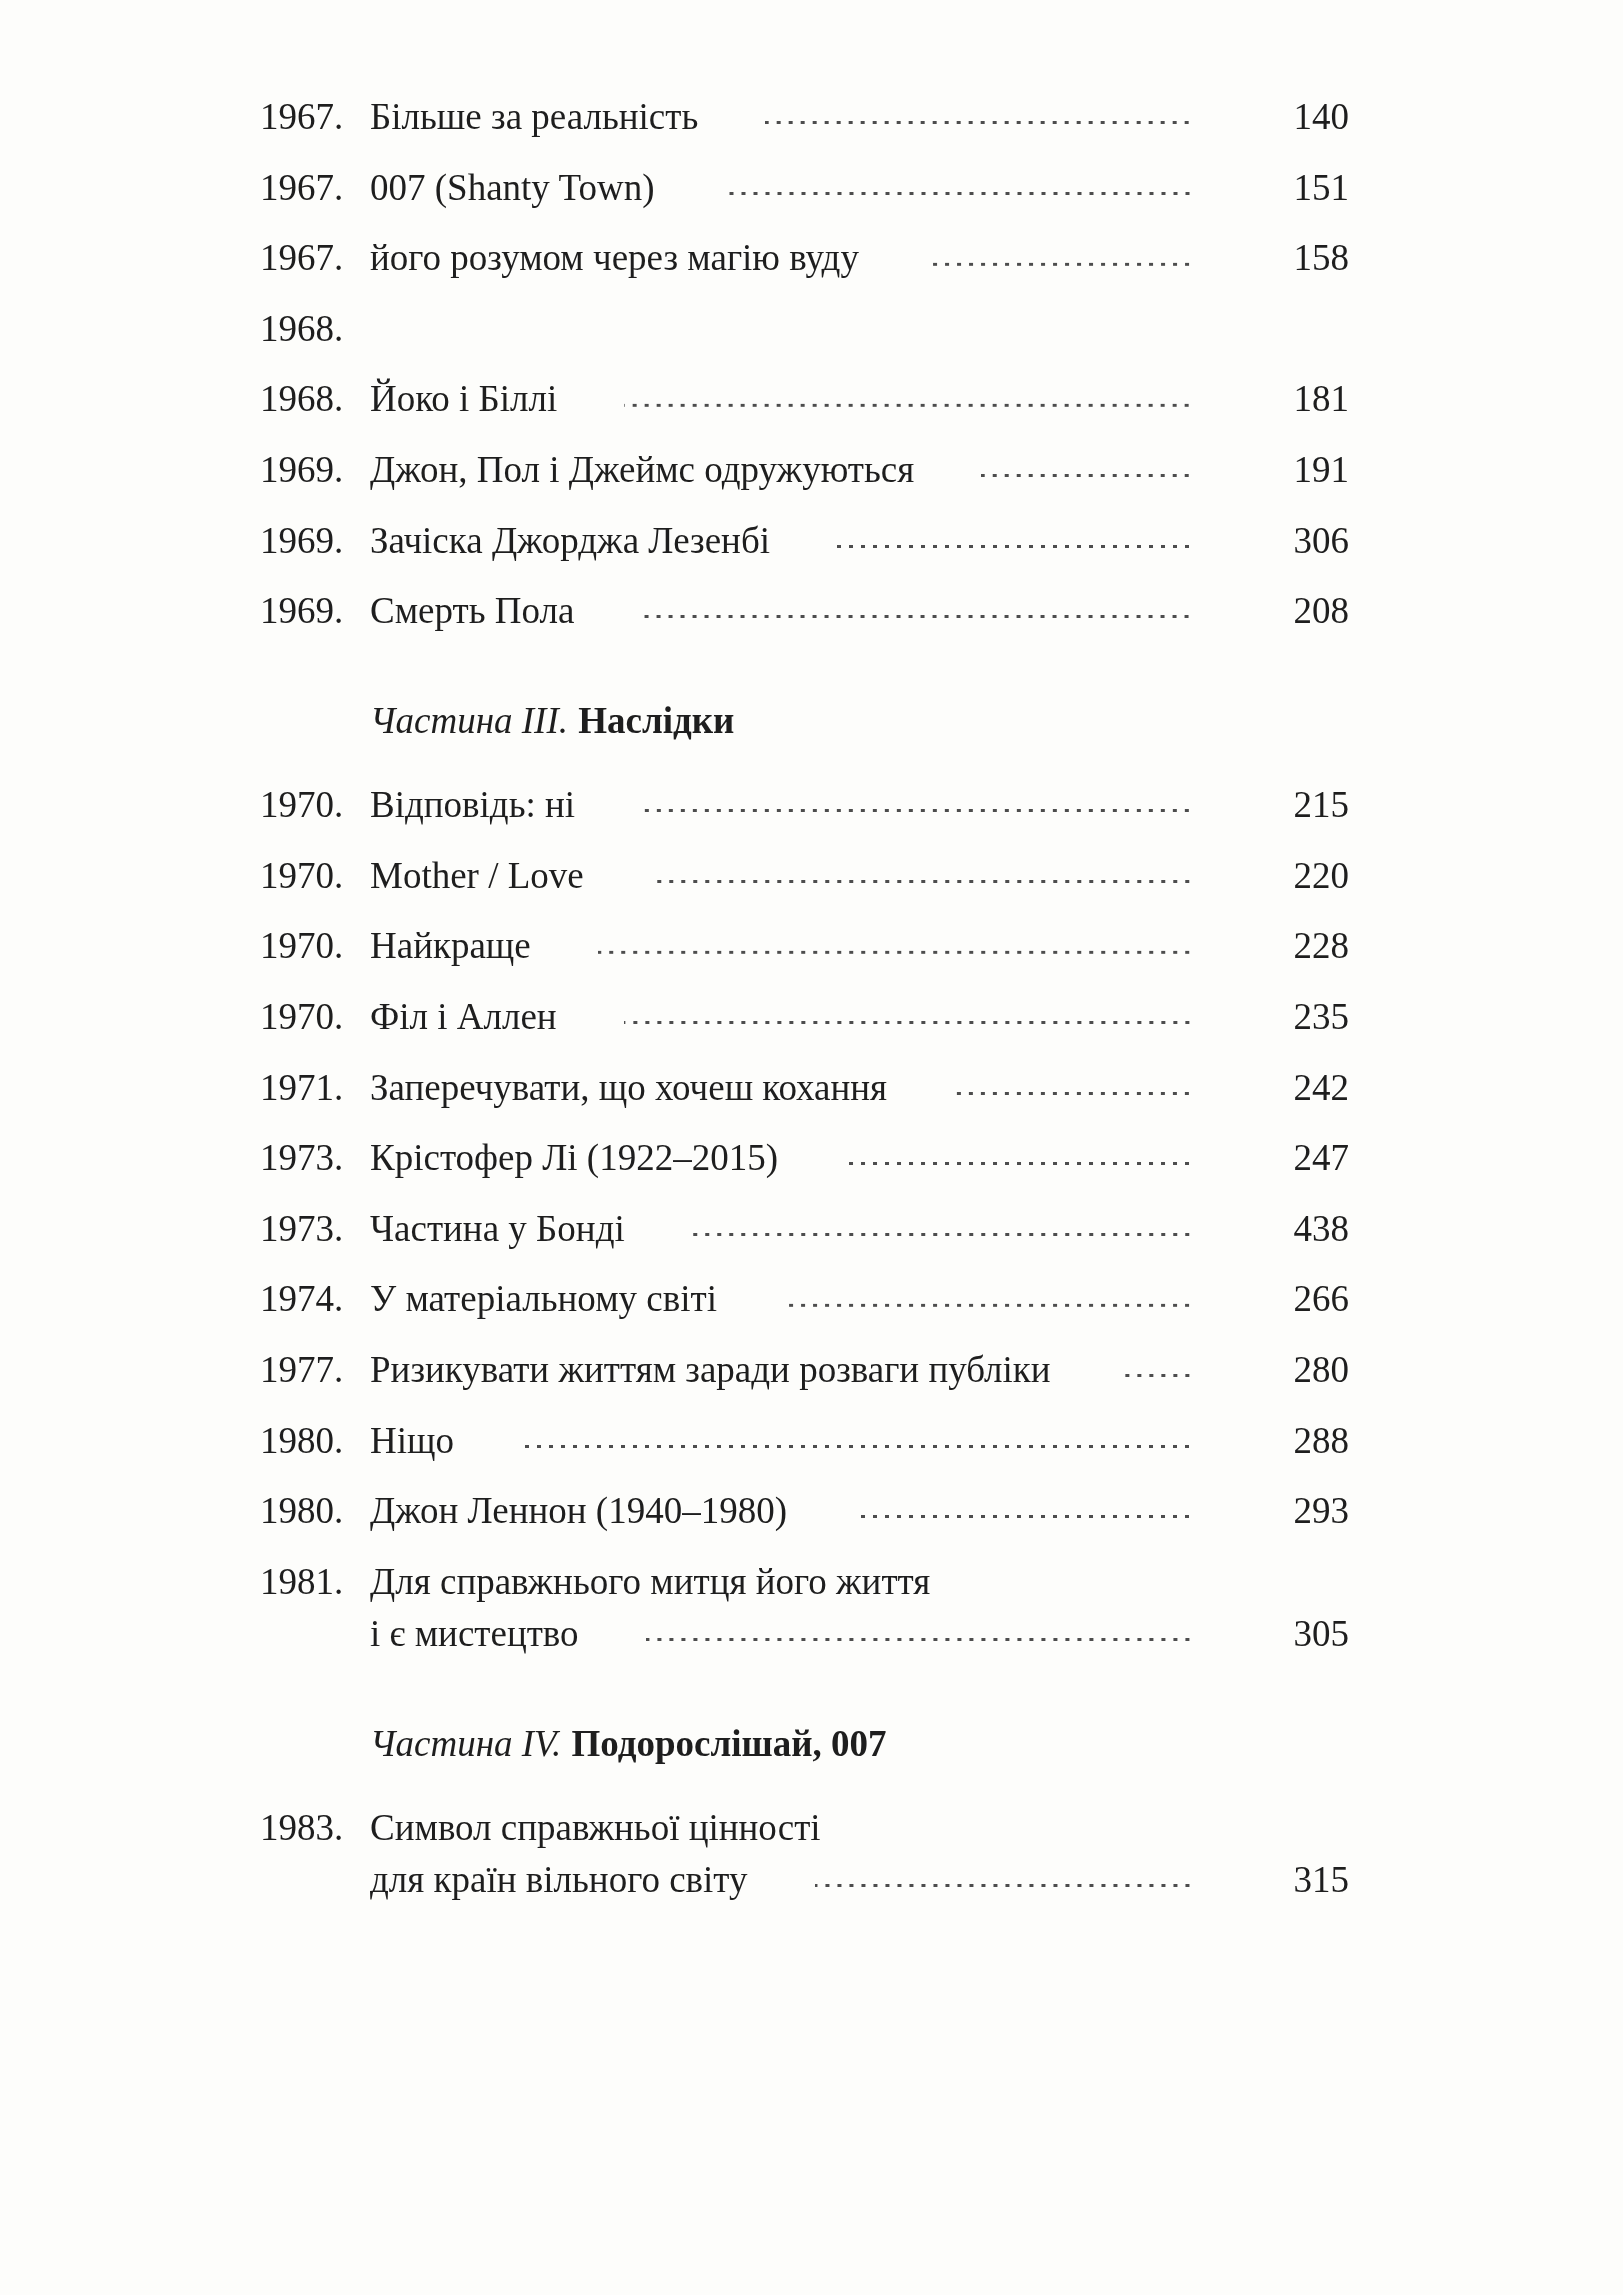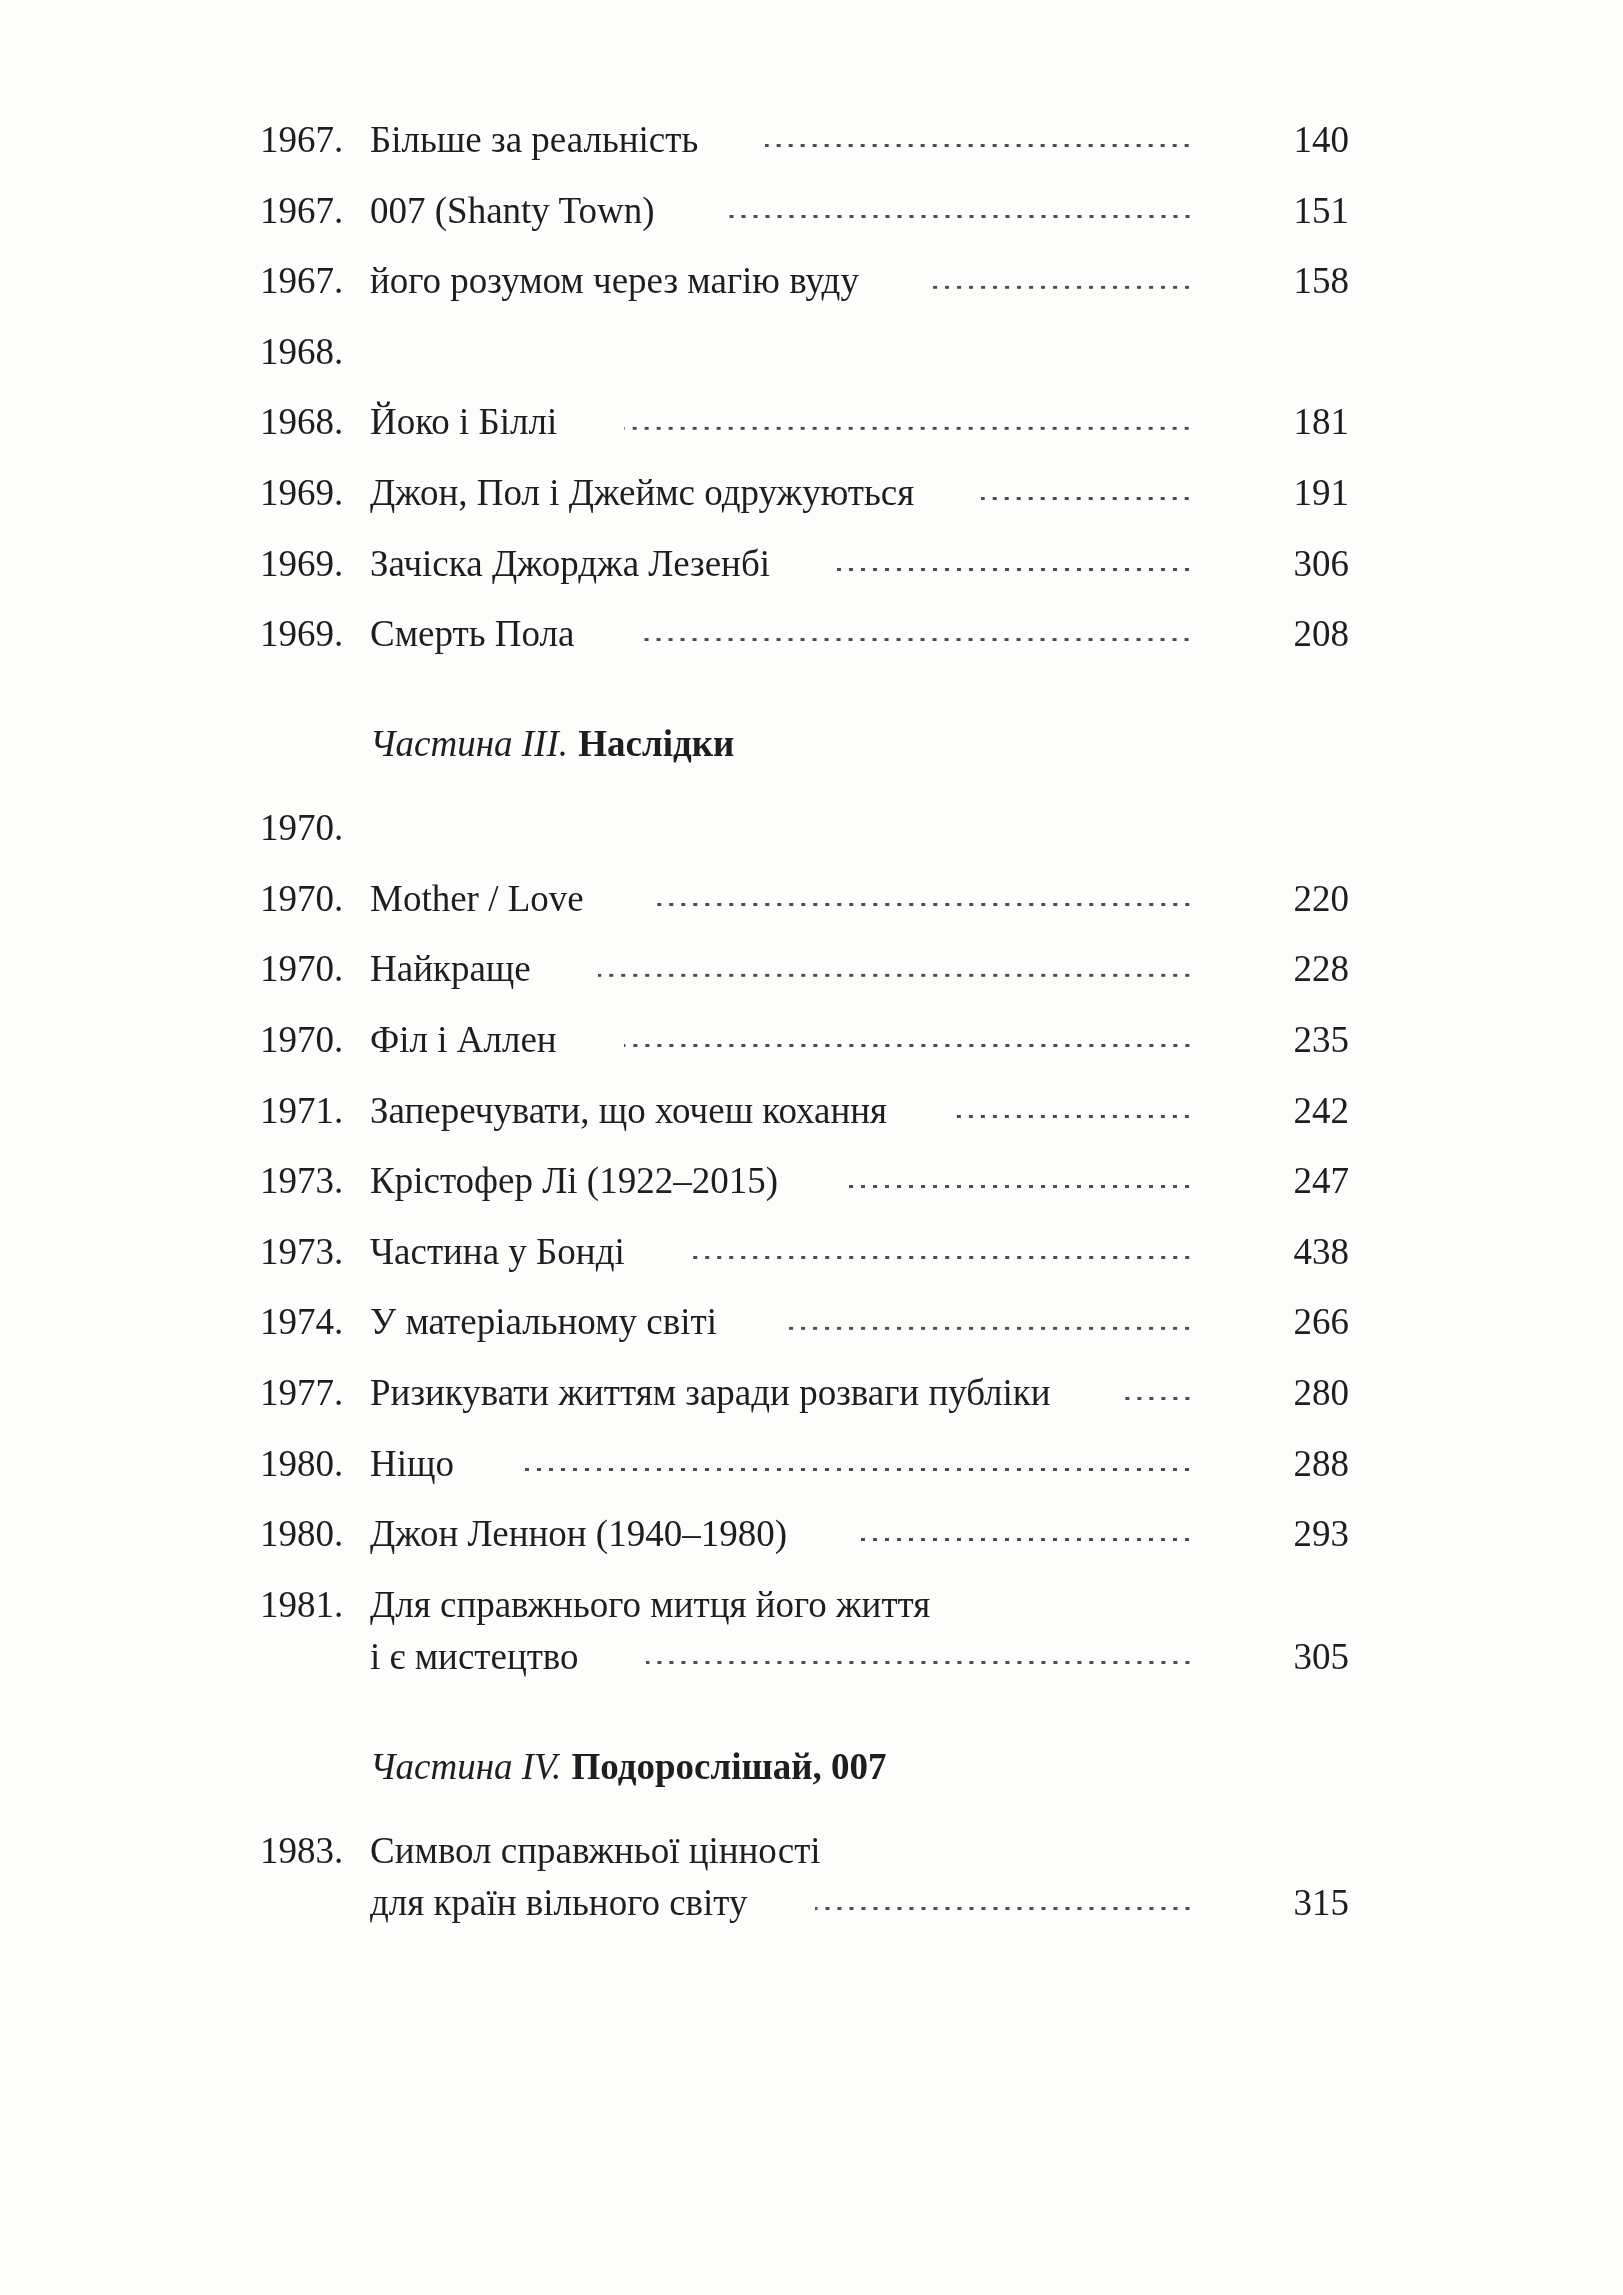--- a/index.html
+++ b/index.html
@@ -6,21 +6,21 @@
     margin: 0;
     padding: 0;
     background: #fdfdfb;
   }
   .page {
     position: relative;
     width: 1400px;
     height: 2295px;
     box-sizing: border-box;
     background: #fdfdfb;
-    padding: 114px 275px 0 260px;
+    padding: 91px 275px 0 260px;
     font-family: "Liberation Serif", serif;
     font-size: 37px;
     color: #1e1e1e;
     font-feature-settings: "onum";
     overflow: hidden;
   }
   .toc {
     width: 1089px;
   }
   .entry {
@@ -163,20 +163,27 @@
   </div>
 </div>
   </div>
 
   <div class="heading">
     <span class="h-italic">Частина III.</span><span class="h-bold">Наслідки</span>
   </div>
 
   <div class="entry">
     <div class="year">1970.</div>
+    <div class="lines">
+  <div class="line last">
+    <span class="ttext">Відповідь: ні</span>
+    <span class="leader"></span>
+    <span class="pagenum">215</span>
+  </div>
+</div>
   </div>
 
   <div class="entry">
     <div class="year">1970.</div>
     <div class="lines">
   <div class="line last">
     <span class="ttext">Mother / Love</span>
     <span class="leader"></span>
     <span class="pagenum">220</span>
   </div>

